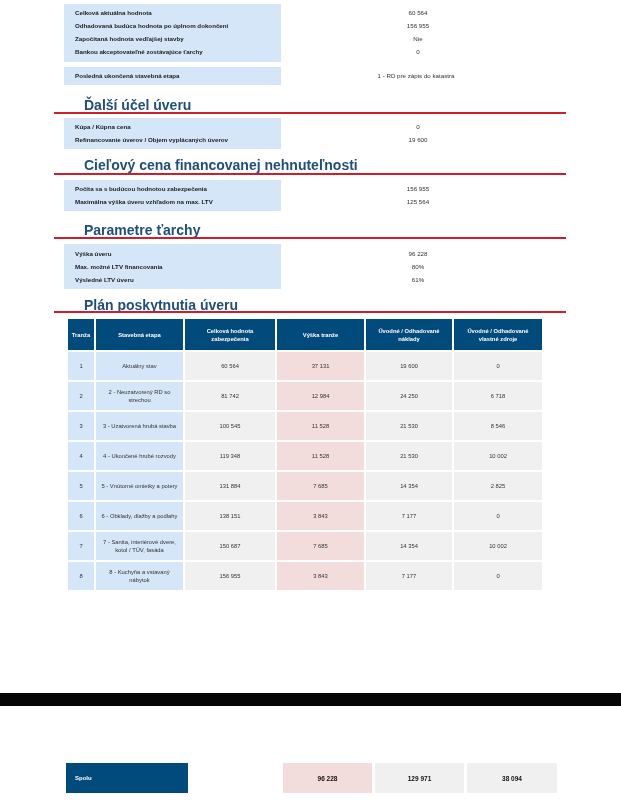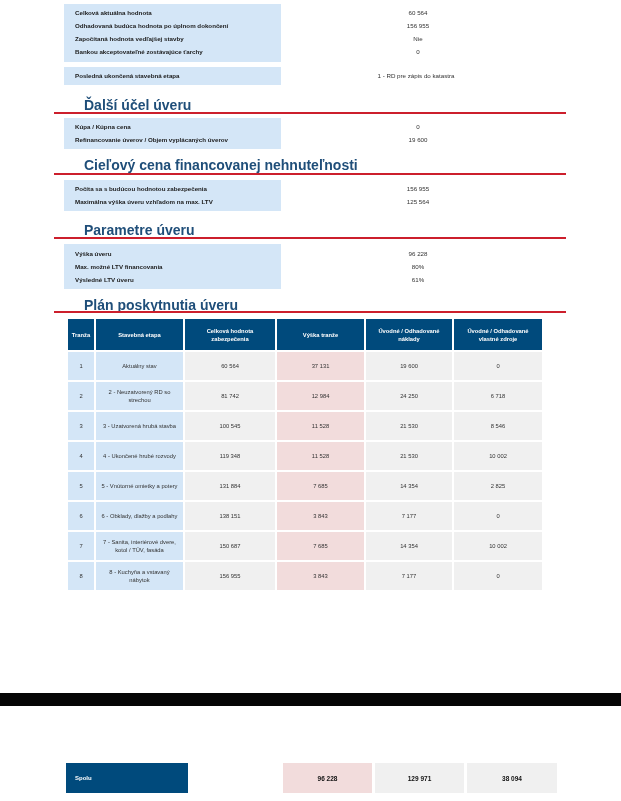--- a/index.html
+++ b/index.html
@@ -58,21 +58,21 @@
 <div class="info-box" style="top:180px;height:31px;"></div>
 <div class="abs" style="left:64px;top:185px;">
   <div class="info-label" style="top:0px;">Počíta sa s budúcou hodnotou zabezpečenia</div>
   <div class="info-label" style="top:13px;">Maximálna výška úveru vzhľadom na max. LTV</div>
 </div>
 <div class="abs" style="left:0;top:185px;">
   <div class="info-value" style="top:0px;">156 955</div>
   <div class="info-value" style="top:13px;">125 564</div>
 </div>
 
-<div class="section-title" style="top:222px;">Parametre úveru</div>
+<div class="section-title" style="top:222px;">Parametre ťarchy</div>
 <div class="section-line" style="top:237px;"></div>
 <div class="info-box" style="top:244px;height:45px;"></div>
 <div class="abs" style="left:64px;top:250px;">
   <div class="info-label" style="top:0px;">Výška úveru</div>
   <div class="info-label" style="top:13px;">Max. možné LTV financovania</div>
   <div class="info-label" style="top:26px;">Výsledné LTV úveru</div>
 </div>
 <div class="abs" style="left:0;top:250px;">
   <div class="info-value" style="top:0px;">96 228</div>
   <div class="info-value" style="top:13px;">80%</div>

